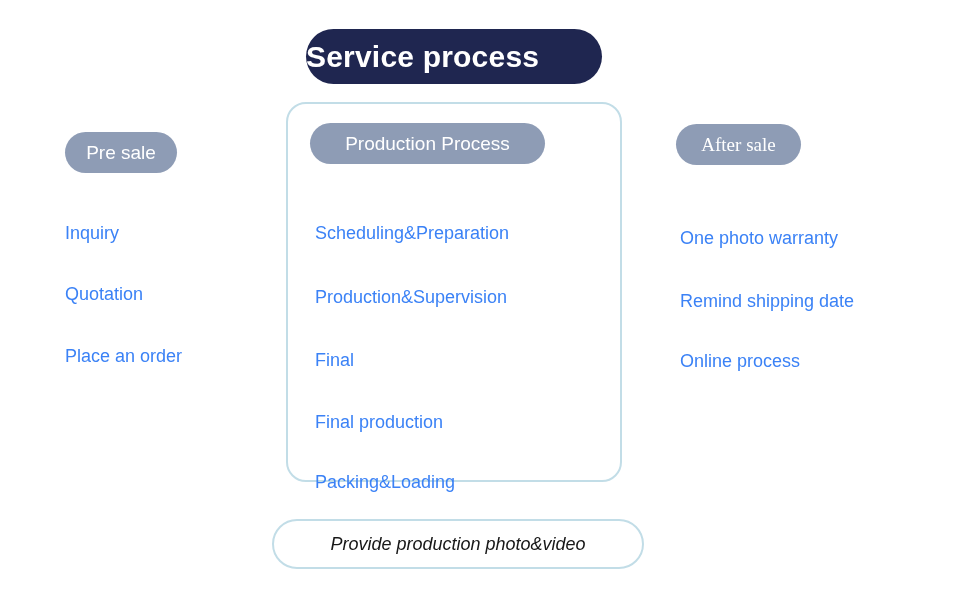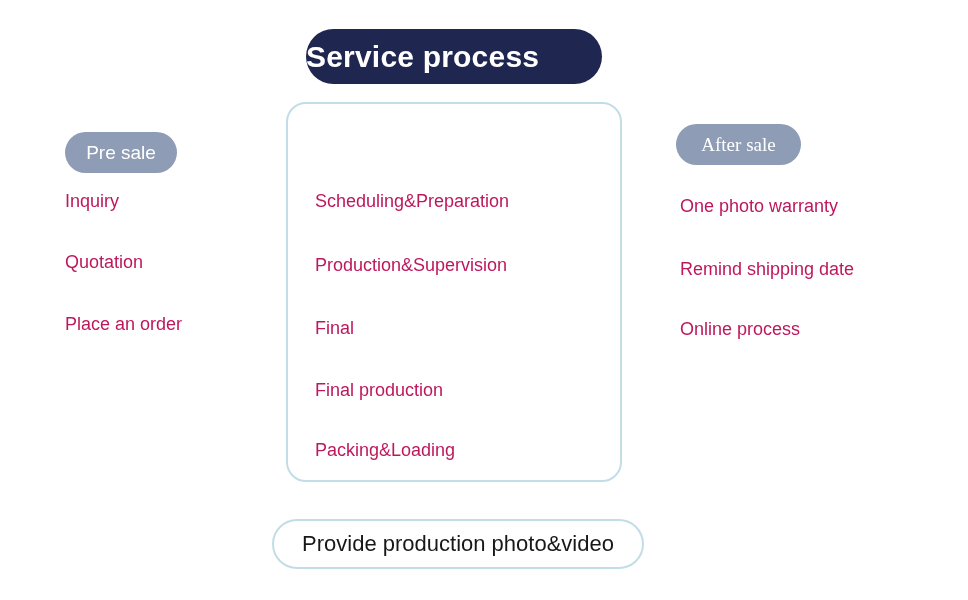--- a/index.html
+++ b/index.html
@@ -61,25 +61,26 @@
     line-height: 1;
     white-space: nowrap;
   }
   .pill-pre    { left: 65px;  top: 124px; width: 112px; margin-top: 8px; }
   .pill-prod   { left: 310px; top: 123px; width: 235px; }
   .pill-after  { left: 676px; top: 124px; width: 125px; font-family: Liberation Serif, serif; }
 
   
   .item {
     position: absolute;
-    color: #be185d;
+    color: #3b82f6;
     font-size: 18px;
     font-weight: 400;
     line-height: 1;
     white-space: nowrap;
+    margin-top: 32px;
   }
 
   
   .col-left  { left: 65px; }
   .col-mid   { left: 315px; }
   .col-right { left: 680px; }
 
   
   .center-box {
     position: absolute;
@@ -103,44 +104,48 @@
     border: 2px solid #c2dde7;
     border-radius: 25px;
     background: #ffffff;
     box-sizing: border-box;
     display: flex;
     align-items: center;
     justify-content: center;
   }
   .bottom-pill .bottom-text {
     color: #181818;
-    font-size: 22px;
+    font-size: 18px;
     font-weight: 400;
     line-height: 1;
     white-space: nowrap;
+    font-style: italic;
   }
 </style>
 </head>
 <body>
 
 <div id="canvas">
 
   <div class="title-badge">
     <span class="title-text">Service process</span>
   </div>
 
   <div class="center-box"></div>
 
   <div class="pill pill-pre">
     <span class="pill-text">Pre sale</span>
   </div>
   <div class="item col-left" style="top:192px">Inquiry</div>
   <div class="item col-left" style="top:253px">Quotation</div>
   <div class="item col-left" style="top:315px">Place an order</div>
 
+  <div class="pill pill-prod">
+    <span class="pill-text">Production Process</span>
+  </div>
   <div class="item col-mid" style="top:256px">Production&amp;Supervision</div>
   <div class="item col-mid" style="top:192px">Scheduling&amp;Preparation</div>
   <div class="item col-mid" style="top:319px">Final</div>
   <div class="item col-mid" style="top:381px">Final production</div>
   <div class="item col-mid" style="top:441px">Packing&amp;Loading</div>
 
   <div class="pill pill-after">
     <span class="pill-text">After sale</span>
   </div>
   <div class="item col-right" style="top:197px">One photo warranty</div>

